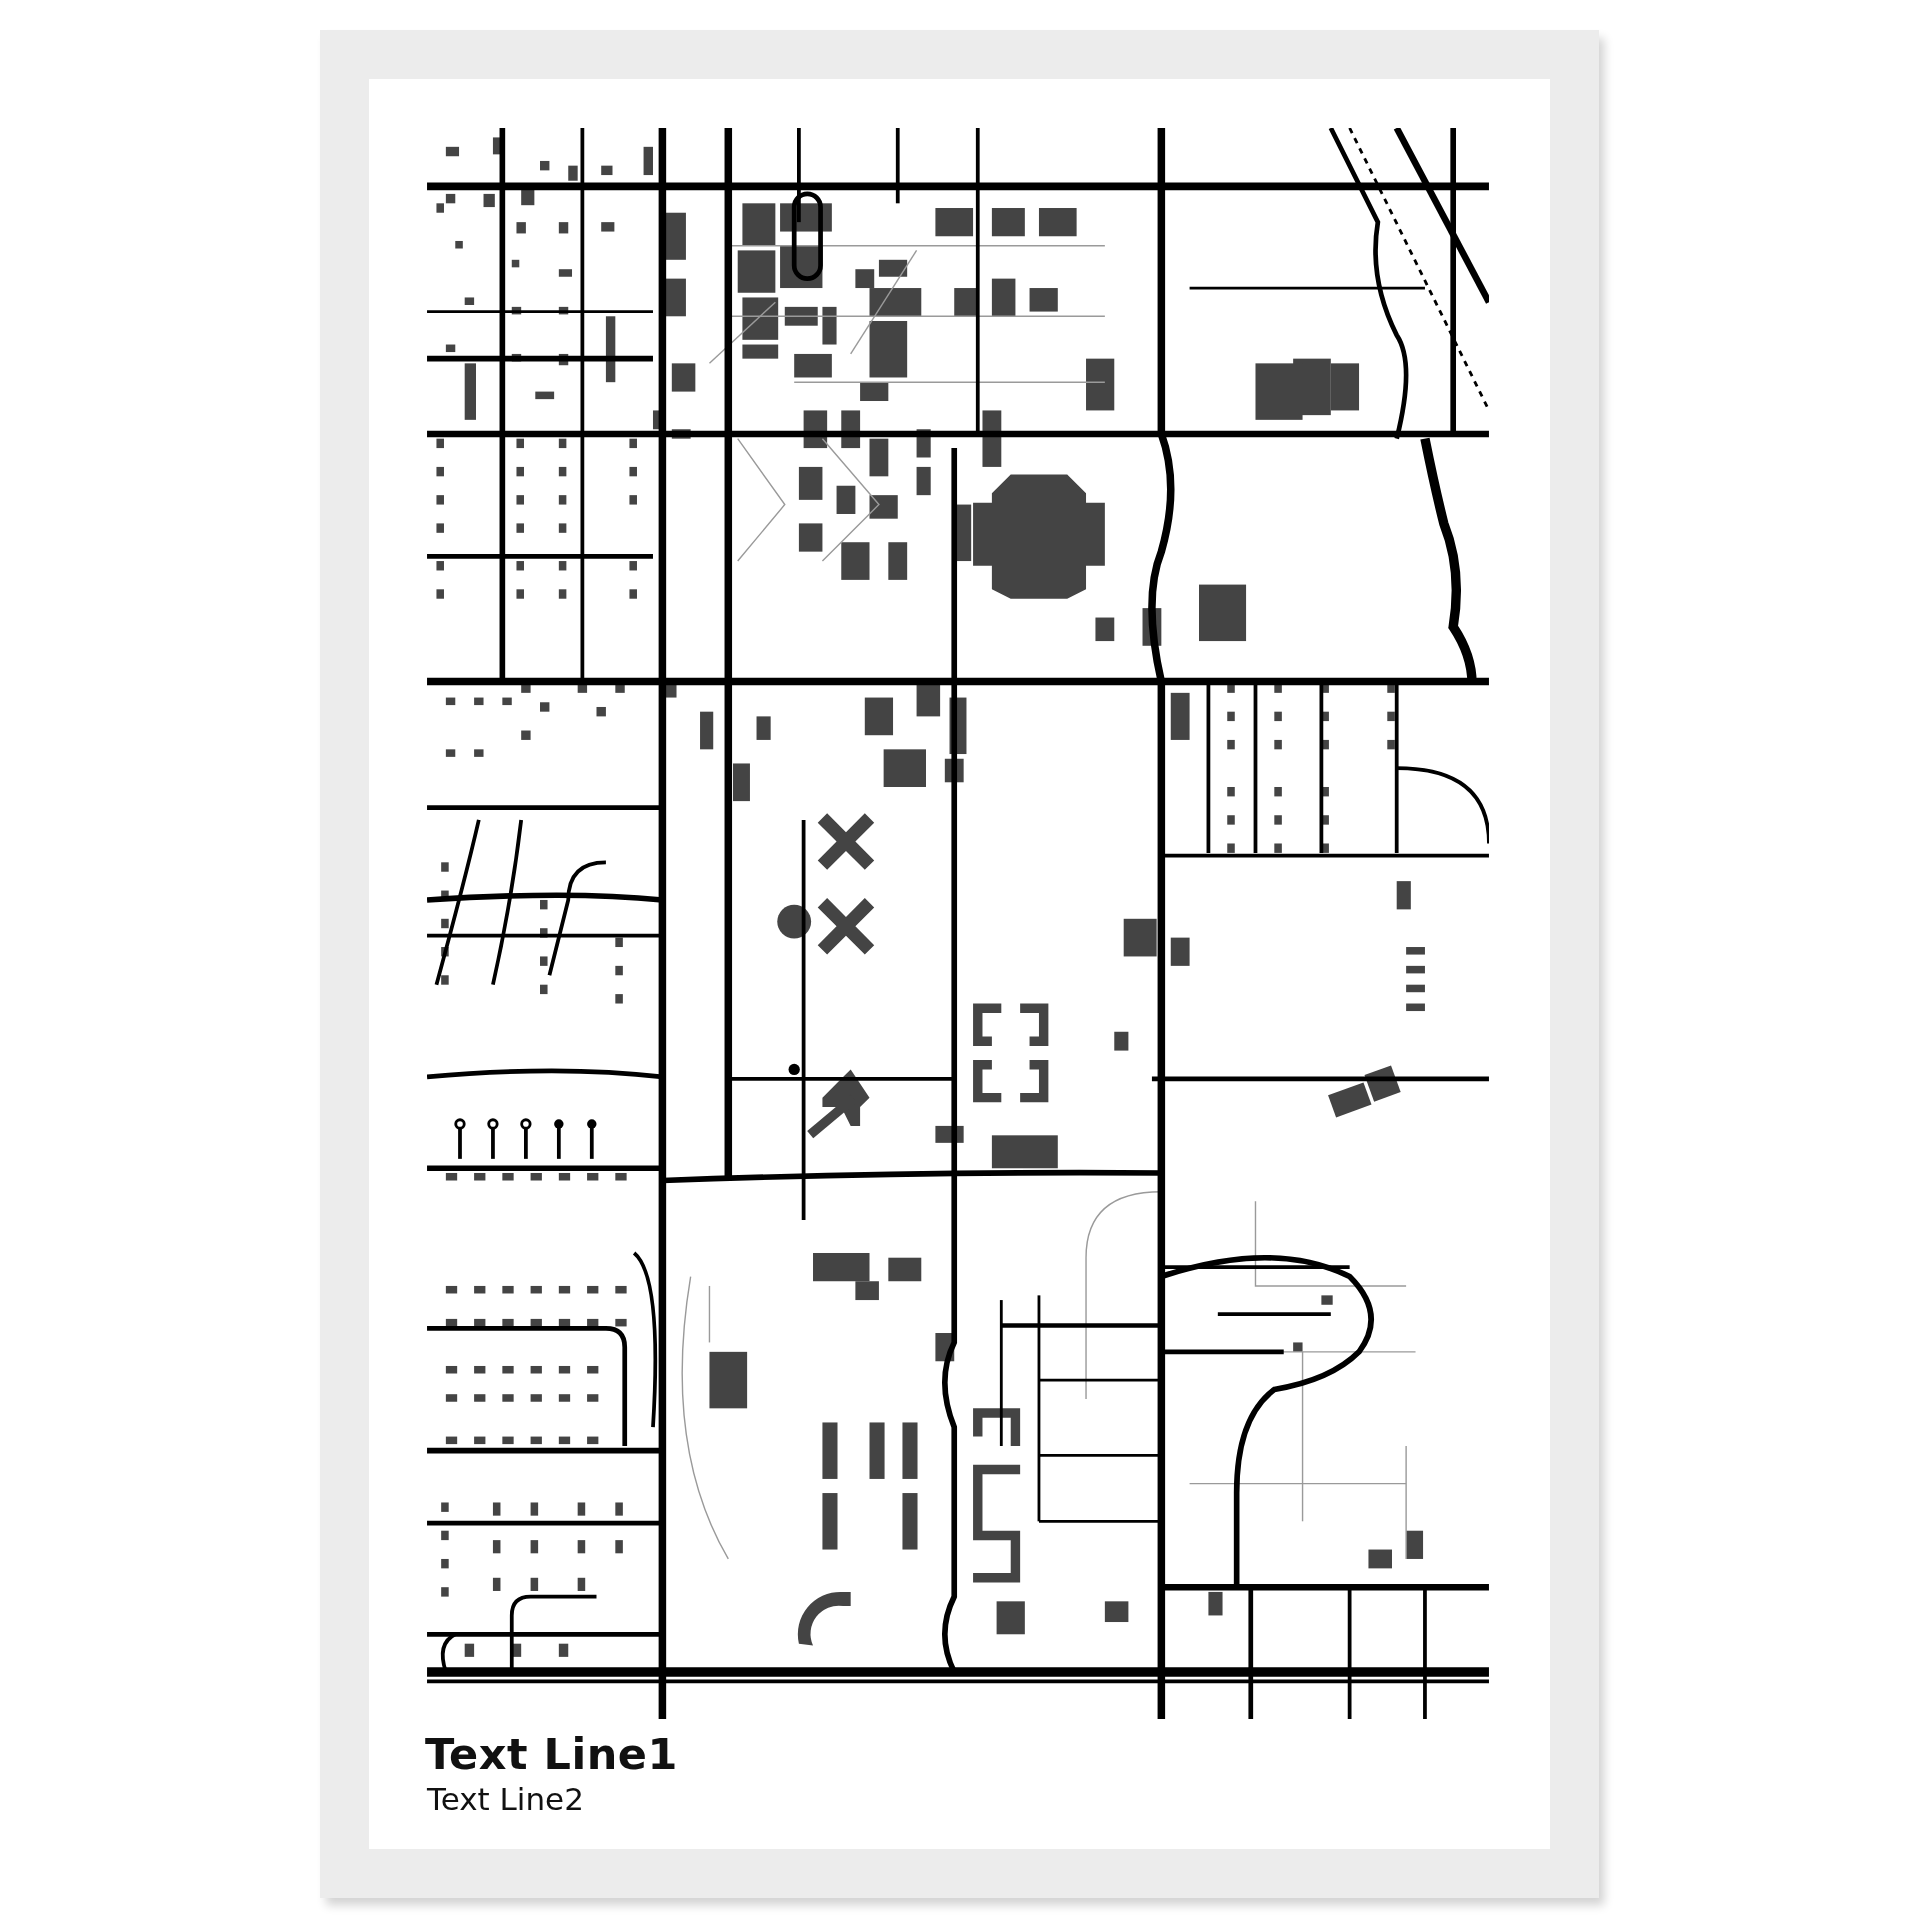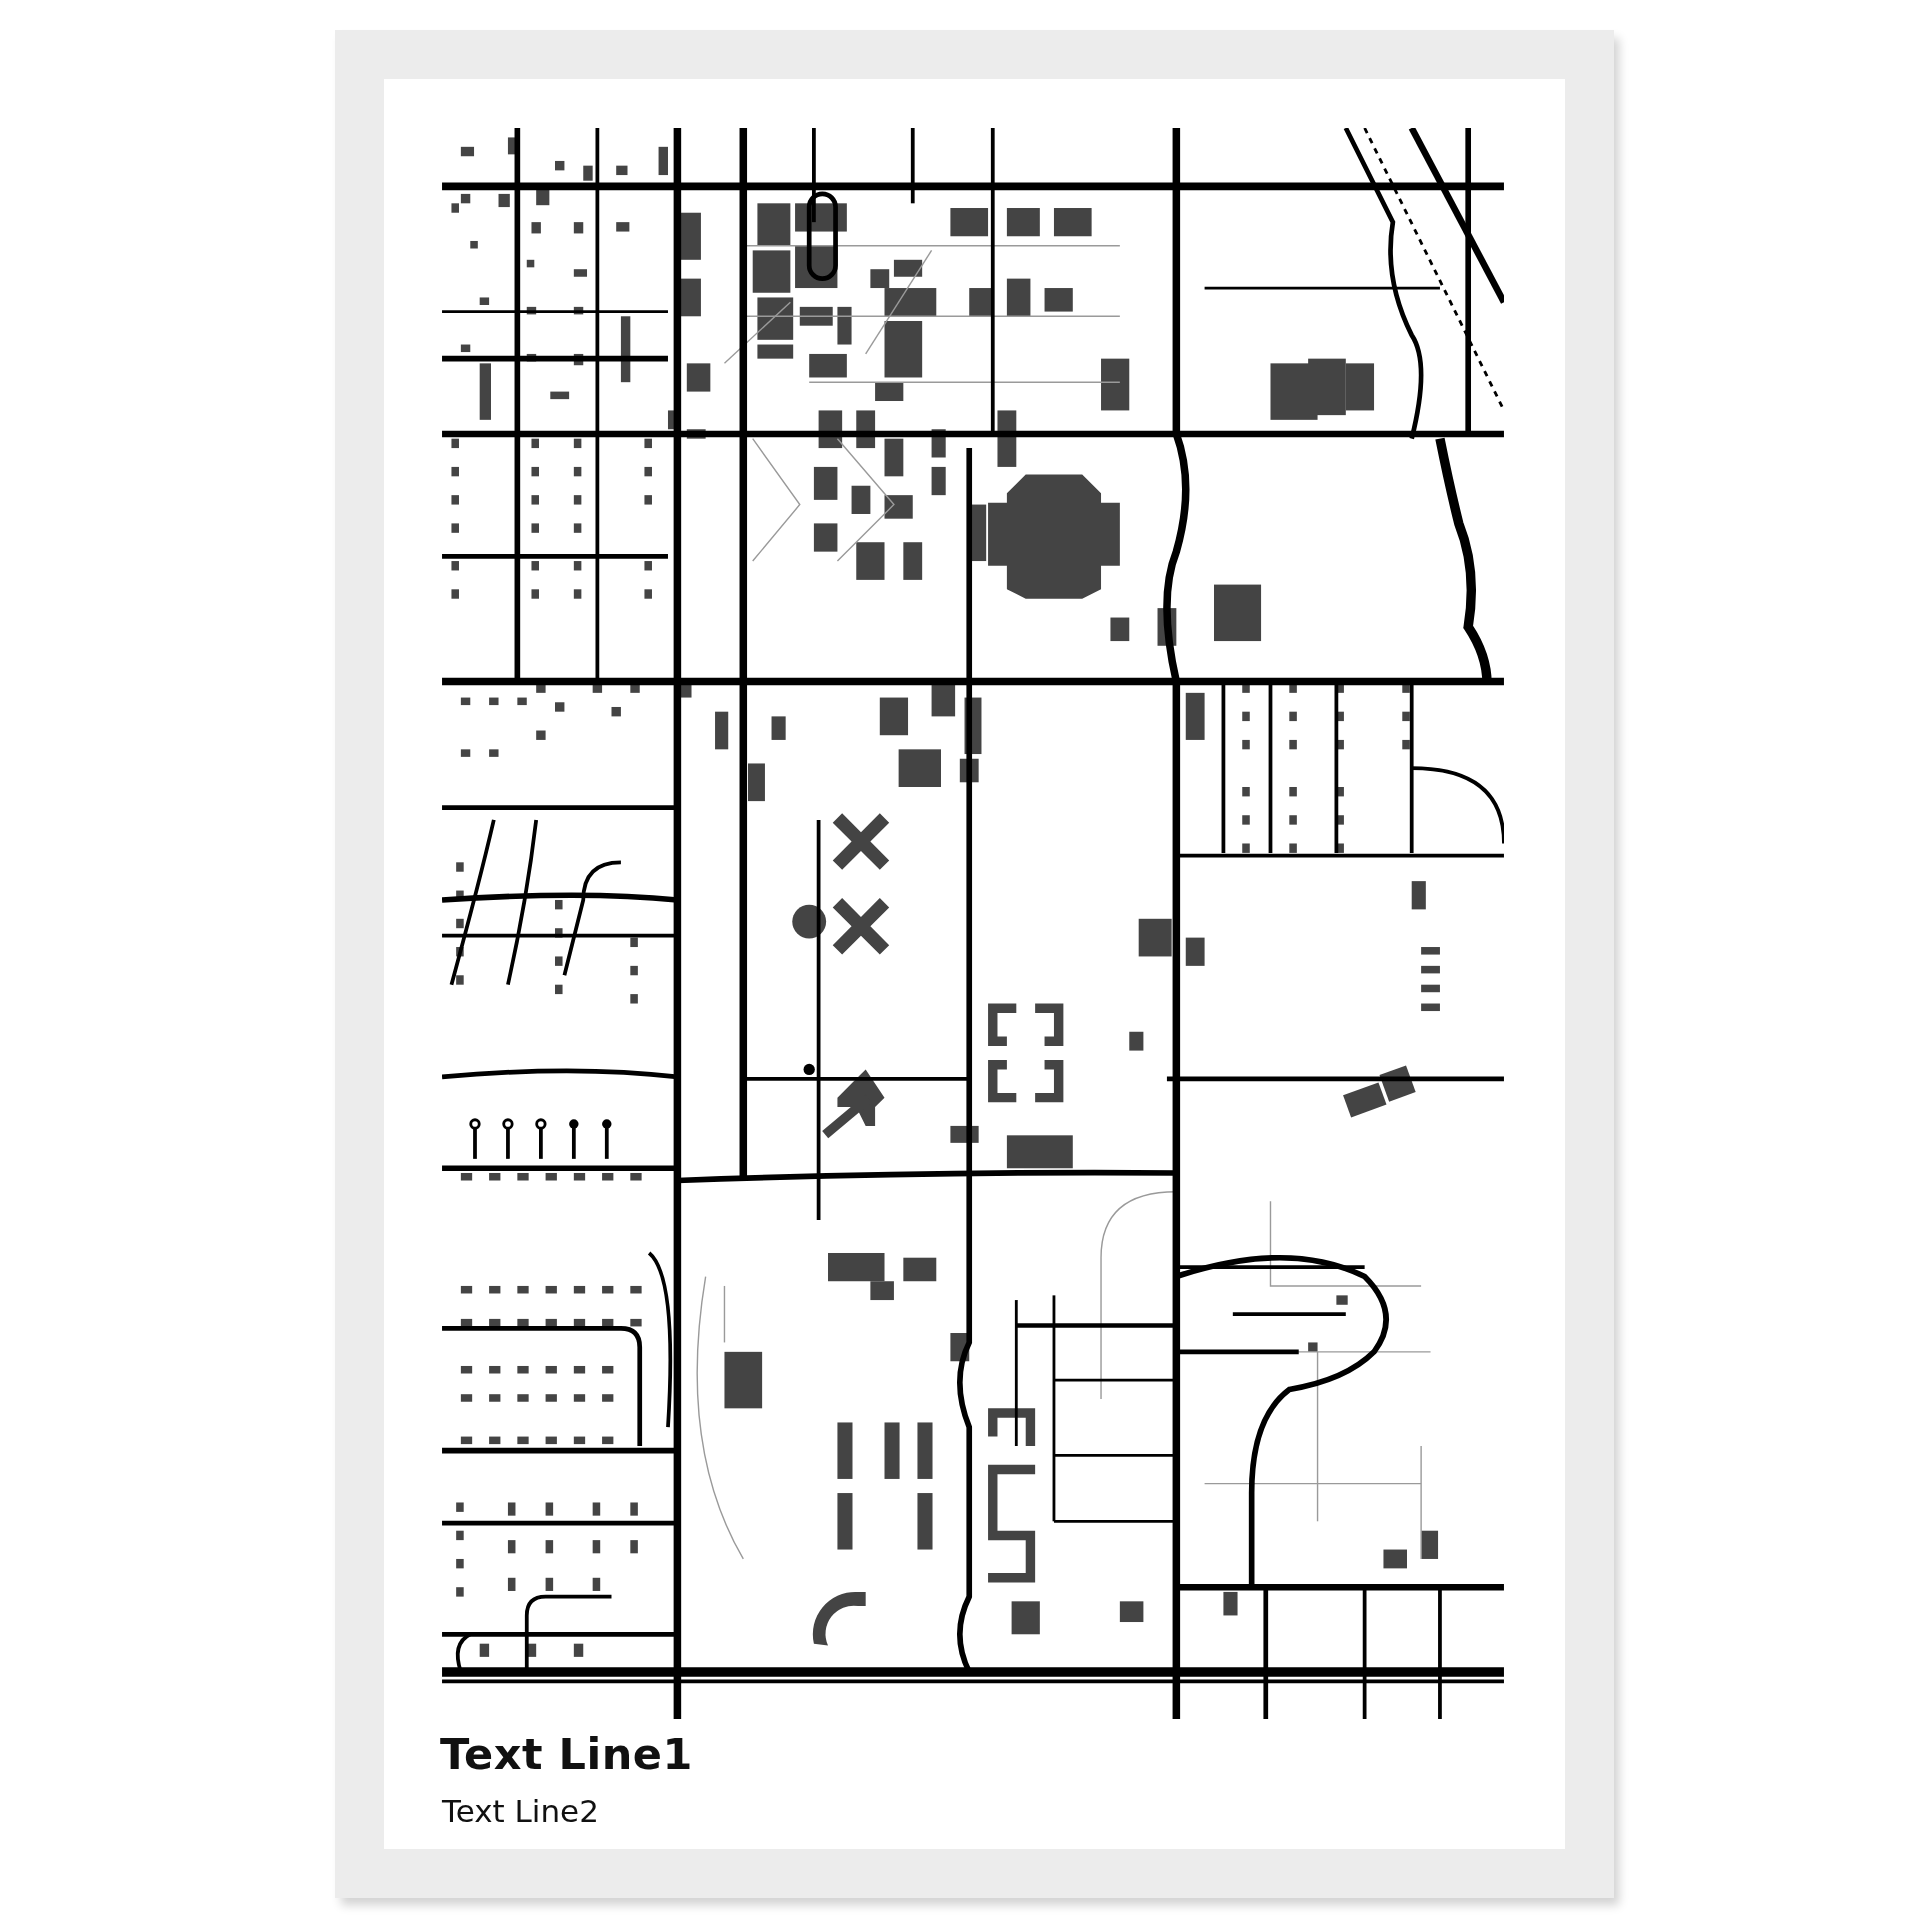--- a/index.html
+++ b/index.html
@@ -1,23 +1,23 @@
 <!DOCTYPE html>
 <html style="font-size:15px"><head>
 <meta charset="utf-8">
 <style>
   html,body{margin:0;padding:0;background:#ffffff;}
   body{width:1928px;height:1928px;position:relative;overflow:hidden;font-family:"DejaVu Sans",sans-serif;}
-  .frame{position:absolute;left:335px;top:30px;width:1279px;height:1868px;background:#ececec;
+  .frame{position:absolute;left:320px;top:30px;width:1279px;height:1868px;background:#ececec;
          box-shadow:5.6px 7.5px 9.4px rgba(0,0,0,0.18);}
   .mat{position:absolute;left:49px;top:49px;width:1181px;height:1770px;background:#ffffff;}
   .map{position:absolute;left:58px;top:49px;width:1062px;height:1591px;overflow:hidden;background:#fff;}
   .map svg{display:block;}
   .title{position:absolute;left:56px;top:1650px;font-weight:bold;font-size:43px;color:#111;letter-spacing:0.5px;}
-  .subtitle{position:absolute;left:58px;top:1702px;font-size:31px;color:#111;margin-top:12px;}
+  .subtitle{position:absolute;left:58px;top:1702px;font-size:31px;color:#111;}
 </style>
 </head>
 <body>
 
 <div class="frame">
   <div class="mat">
     <div class="map">
       <svg width="1062" height="1591" viewBox="0 0 1128 1690">
         <g fill="#444">
 

